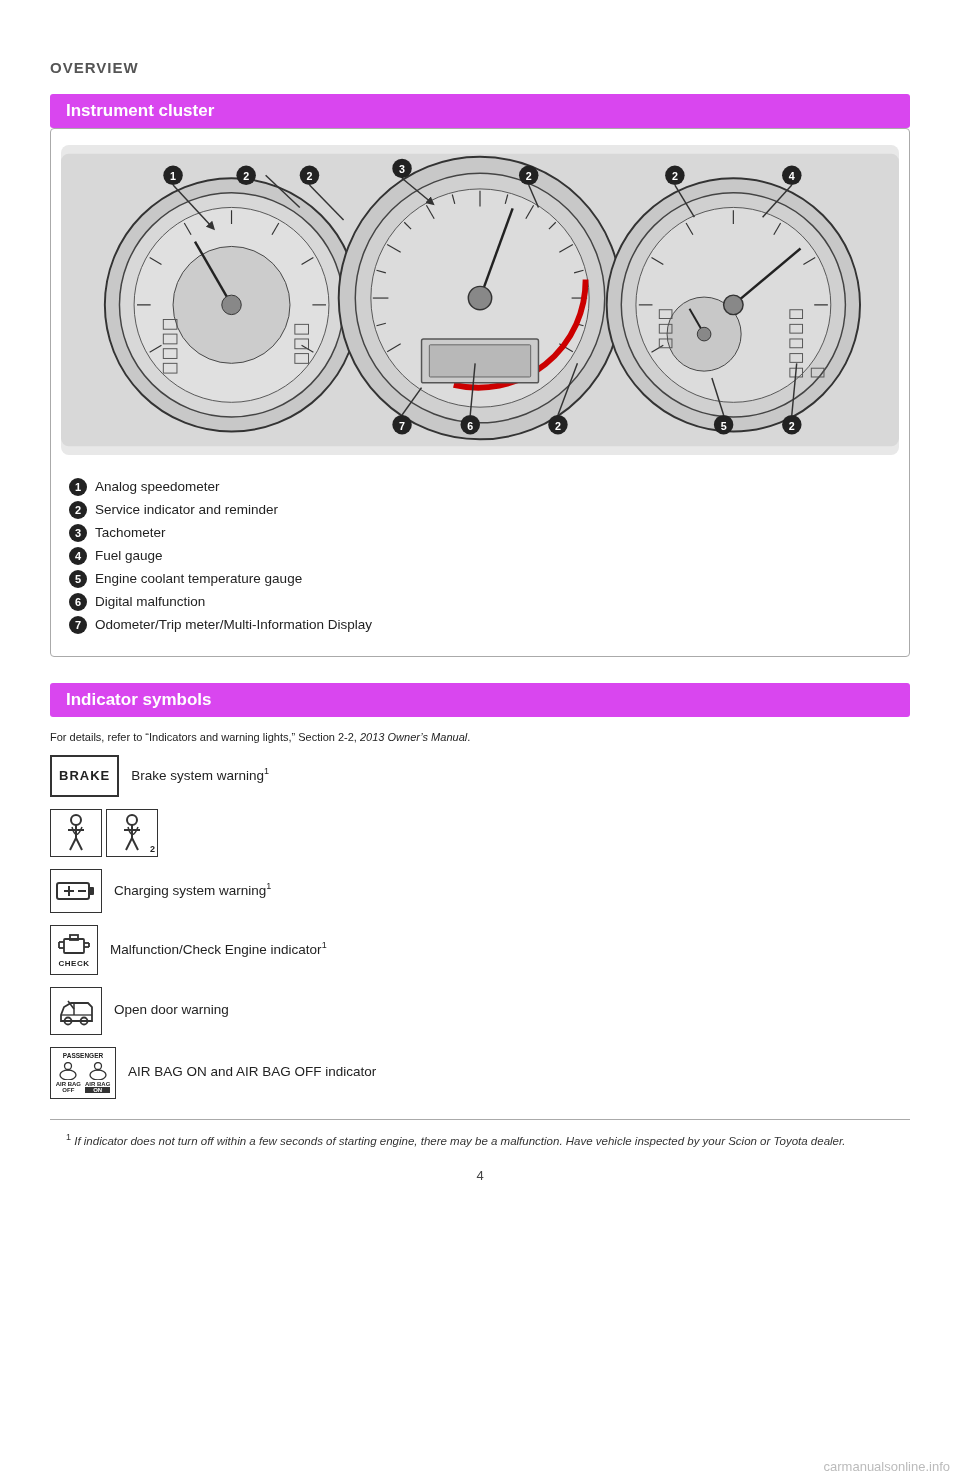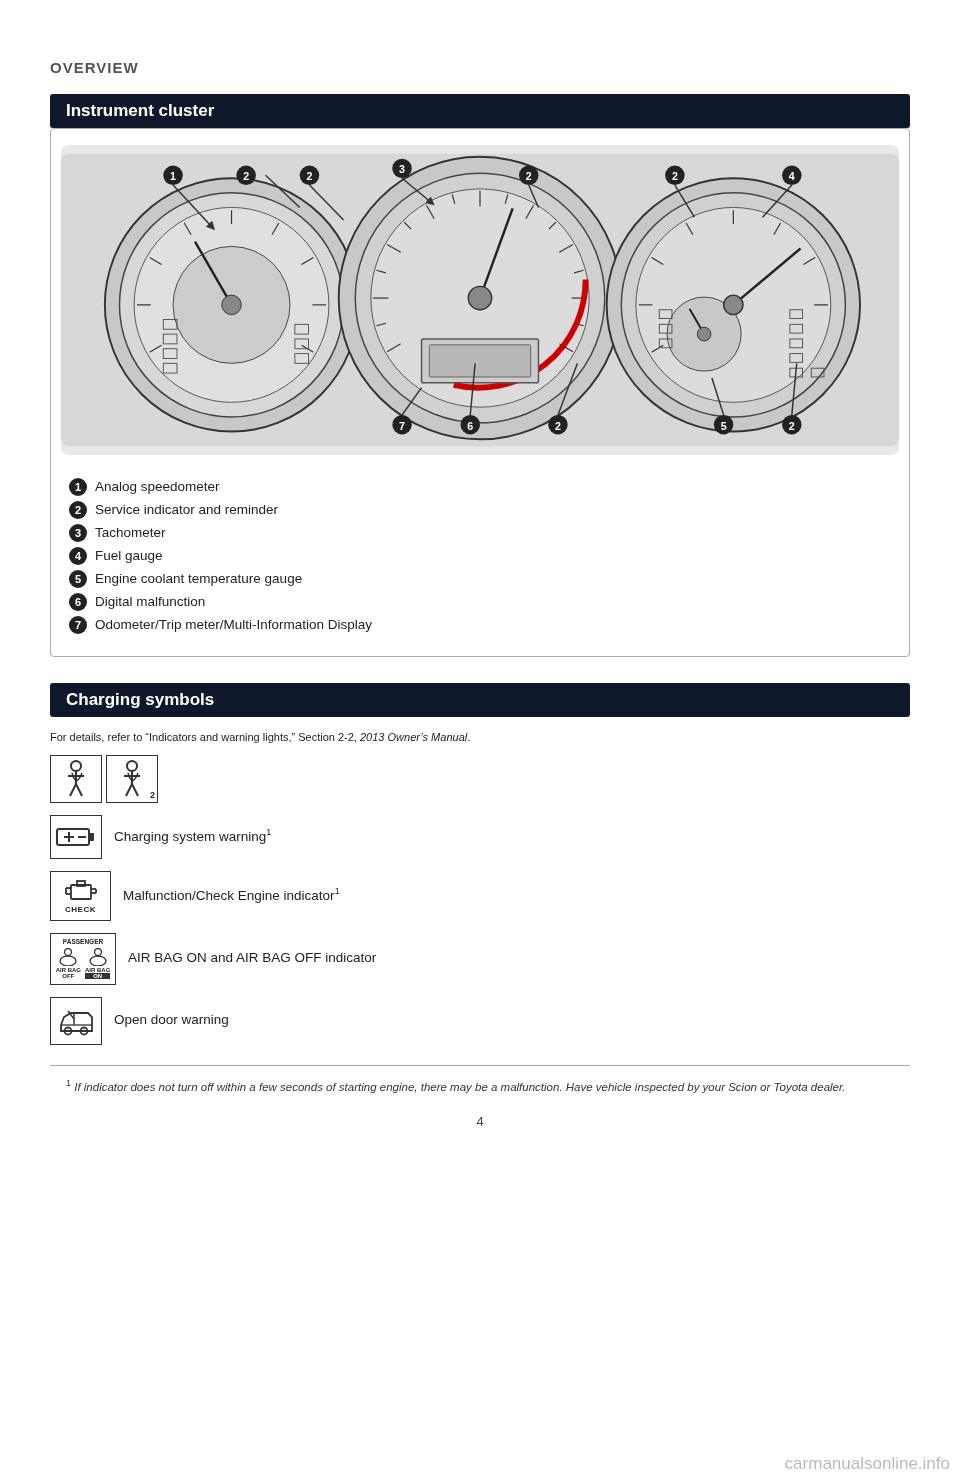--- a/index.html
+++ b/index.html
@@ -17,21 +17,21 @@
     .overview-title {
       font-size: 15px;
       font-weight: bold;
       color: #555;
       letter-spacing: 1px;
       margin-bottom: 18px;
       text-transform: uppercase;
       margin-top: 29px;
     }
     .section-header {
-      background: #0f172a;
+      background: #d946ef;
       color: #fff;
       font-size: 17px;
       font-weight: bold;
       padding: 7px 16px;
       border-radius: 3px;
       margin-bottom: 0;
       display: inline-block;
       width: 100%;
     }
     .instrument-cluster-box {
@@ -119,21 +119,21 @@
     }
     .indicator-text {
       font-size: 13.5px;
       line-height: 1.5;
     }
     .indicator-text sup {
       font-size: 9px;
     }
     .check-icon-box {
       border: 1.5px solid #333;
-      width: 61px;
+      width: 48px;
       height: 50px;
       display: flex;
       flex-direction: column;
       align-items: center;
       justify-content: center;
       font-size: 9px;
       font-weight: bold;
       background: #fff;
     }
     .oil-icon-box {
@@ -193,21 +193,21 @@
       height: 44px;
       display: flex;
       align-items: center;
       justify-content: center;
       background: #fff;
     }
     .watermark {
       position: fixed;
       bottom: 10px;
       right: 10px;
-      font-size: 17px;
+      font-size: 13px;
       color: #bbb;
       margin-top: 15px;
     }
   </style>
 </head>
 <body>
 
 <div class="page">
 
   <div class="overview-title">OVERVIEW</div>
@@ -399,27 +399,35 @@
         </li>
         <li>
           <span class="item-num black">7</span>
           <span>Odometer/Trip meter/Multi-Information Display</span>
         </li>
       </ul>
     </div>
   </div>
 
   <div class="indicator-section">
-    <div class="section-header">Charging symbols</div>
+    <div class="section-header">Indicator symbols</div>
 
     <p class="indicator-intro">
       <span>For details, refer to “Indicators and warning lights,” Section 2-2, </span><em>2013 Owner’s Manual</em><span>.</span>
     </p>
 
     
+    <div class="indicator-row">
+      <div class="indicator-icon-box brake">
+        <span>BRAKE</span>
+      </div>
+      <span class="indicator-text">
+        <span>Brake system warning</span><sup>1</sup>
+      </span>
+    </div>
 
     
     <div class="indicator-row">
       <div style="display:flex;gap:4px;flex-shrink:0;">
         <div class="indicator-icon-box" style="width:48px;height:48px;">
 
           <svg width="32" height="38" viewBox="0 0 32 38" xmlns="http://www.w3.org/2000/svg">
             <circle cx="16" cy="6" r="5" fill="none" stroke="#333" stroke-width="2"></circle>
             <line x1="16" y1="11" x2="16" y2="24" stroke="#333" stroke-width="2"></line>
             <line x1="8" y1="16" x2="24" y2="16" stroke="#333" stroke-width="2"></line>
@@ -474,20 +482,39 @@
           <line x1="28" y1="16" x2="33" y2="16" stroke="#333" stroke-width="1.8"></line>
         </svg>
         <span style="font-size:8px;font-weight:bold;letter-spacing:0.5px;">CHECK</span>
       </div>
       <span class="indicator-text">
         <span>Malfunction/Check Engine indicator</span><sup>1</sup>
       </span>
     </div>
 
     
+
+    
+    <div class="indicator-row">
+      <div class="door-icon-box">
+        <svg width="40" height="36" viewBox="0 0 40 36" xmlns="http://www.w3.org/2000/svg">
+
+          <path d="M5 22 L8 14 L15 10 L32 10 L36 14 L36 28 L5 28 Z" fill="none" stroke="#333" stroke-width="1.8"></path>
+          <circle cx="12" cy="28" r="3.5" fill="none" stroke="#333" stroke-width="1.8"></circle>
+          <circle cx="28" cy="28" r="3.5" fill="none" stroke="#333" stroke-width="1.8"></circle>
+          <line x1="5" y1="22" x2="36" y2="22" stroke="#333" stroke-width="1.3"></line>
+
+          <path d="M18 10 L18 22" stroke="#333" stroke-width="1.5"></path>
+          <path d="M18 16 L12 8" stroke="#333" stroke-width="1.5"></path>
+        </svg>
+      </div>
+      <span class="indicator-text">
+        <span>Open door warning</span>
+      </span>
+    </div>
 
     
     <div class="indicator-row">
       <div class="airbag-icon-box">
         <div style="font-size:6.5px;font-weight:bold;line-height:1.2;">PASSENGER</div>
         <div style="display:flex;gap:4px;margin-top:2px;">
           <div style="text-align:center;">
             <svg width="22" height="18" viewBox="0 0 22 18">
               <circle cx="11" cy="4" r="3.5" fill="none" stroke="#333" stroke-width="1.3"></circle>
               <ellipse cx="11" cy="13" rx="8" ry="5" fill="none" stroke="#333" stroke-width="1.3"></ellipse>
@@ -505,39 +532,20 @@
             <div style="font-size:6px;font-weight:bold;">AIR BAG</div>
             <div style="font-size:6px;font-weight:bold;background:#333;color:#fff;padding:0 1px;">ON</div>
           </div>
         </div>
       </div>
       <span class="indicator-text">
         <span>AIR BAG ON and AIR BAG OFF indicator</span>
       </span>
     </div>
 
-    
-    <div class="indicator-row">
-      <div class="door-icon-box">
-        <svg width="40" height="36" viewBox="0 0 40 36" xmlns="http://www.w3.org/2000/svg">
-
-          <path d="M5 22 L8 14 L15 10 L32 10 L36 14 L36 28 L5 28 Z" fill="none" stroke="#333" stroke-width="1.8"></path>
-          <circle cx="12" cy="28" r="3.5" fill="none" stroke="#333" stroke-width="1.8"></circle>
-          <circle cx="28" cy="28" r="3.5" fill="none" stroke="#333" stroke-width="1.8"></circle>
-          <line x1="5" y1="22" x2="36" y2="22" stroke="#333" stroke-width="1.3"></line>
-
-          <path d="M18 10 L18 22" stroke="#333" stroke-width="1.5"></path>
-          <path d="M18 16 L12 8" stroke="#333" stroke-width="1.5"></path>
-        </svg>
-      </div>
-      <span class="indicator-text">
-        <span>Open door warning</span>
-      </span>
-    </div>
-
   </div>
 
   <hr class="divider-line">
 
   <p class="footnote">
     <sup>1</sup><span> If indicator does not turn off within a few seconds of starting engine, there may be a malfunction. Have vehicle inspected by your Scion or Toyota dealer.</span>
   </p>
 
   <div class="page-number">4</div>
 

